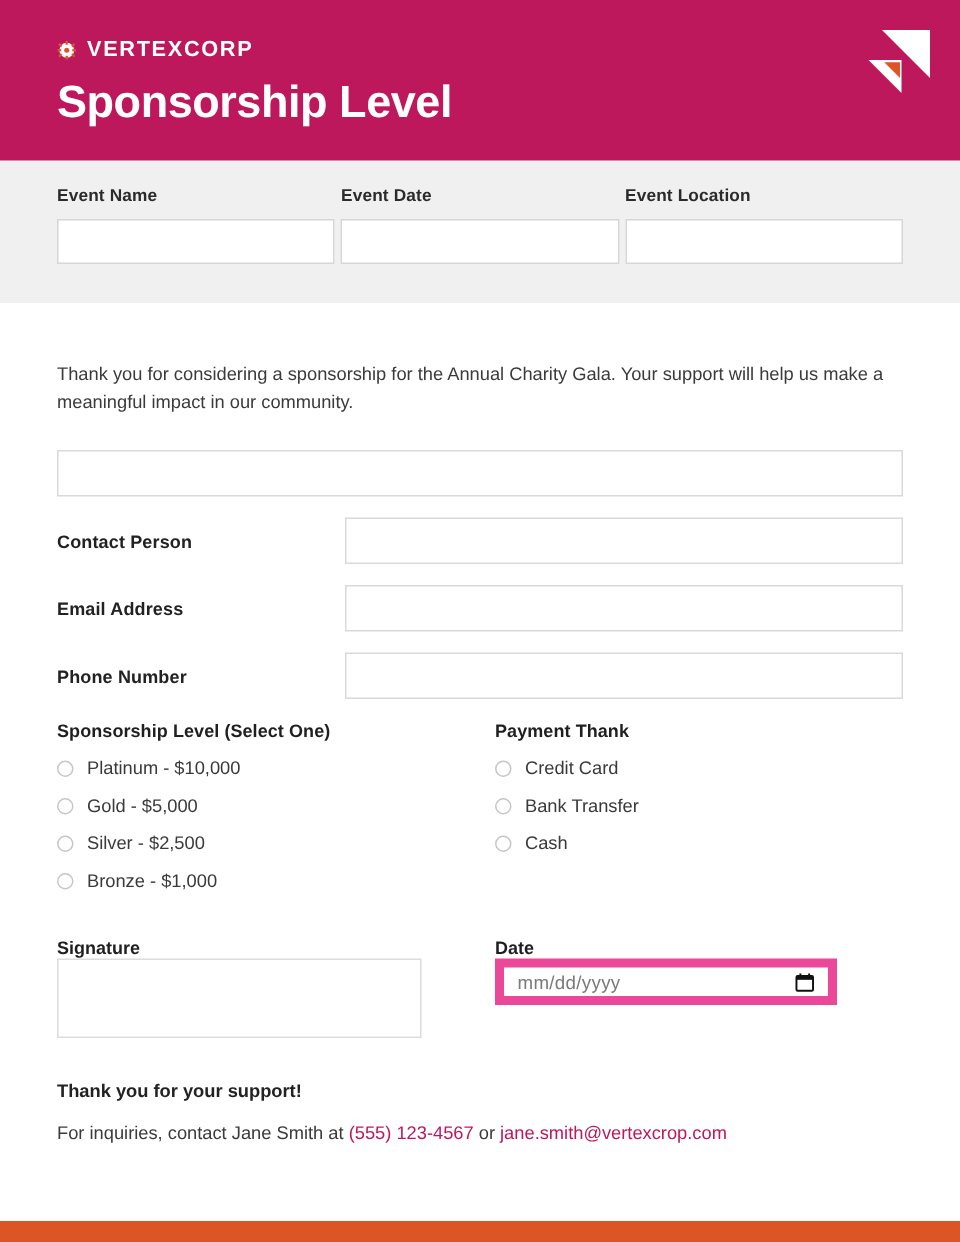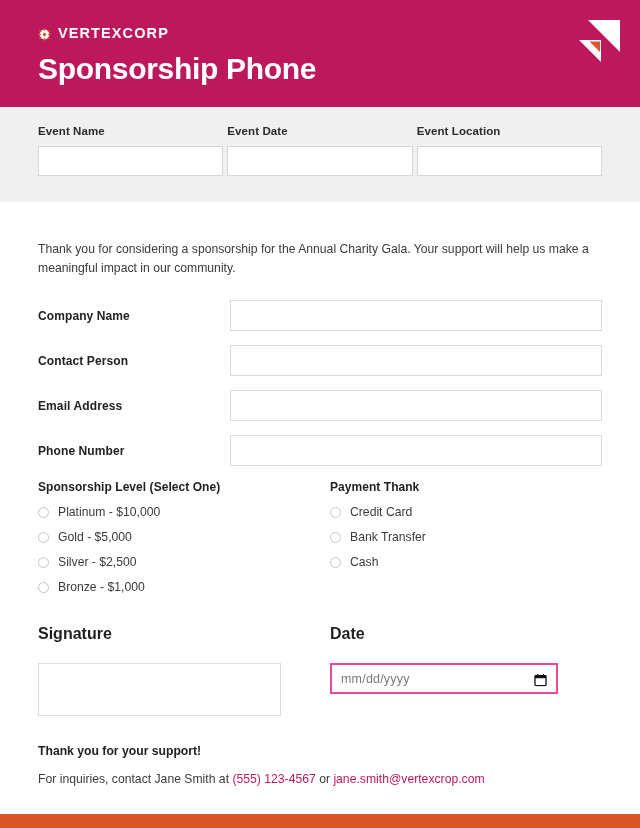--- a/index.html
+++ b/index.html
@@ -160,37 +160,37 @@
   }
 
   
   .sig-wrap {
     display: flex;
     margin-top: 20px;
   }
   .sig-col { flex: 0 0 292px; }
   .date-col { flex: 1 1 auto; }
   .sub-label {
-    font-size: 16px;
+    font-size: 12px;
     font-weight: bold;
     color: #1f1f1f;
-    margin-bottom: 20px;
+    margin-bottom: 0;
   }
   .sig-box {
     width: 243px;
     height: 53px;
     background: #fff;
     border: 1px solid #dcdcdc;
   }
   .date-box {
     position: relative;
     width: 228px;
     height: 31px;
     background: #fff;
-    border: 2px solid #ec4899;
+    border: 6px solid #ec4899;
     display: flex;
     align-items: center;
     padding: 0 9px;
   }
   .date-placeholder {
     font-size: 12.5px;
     color: #7a7a7a;
     letter-spacing: 0.2px;
   }
   .cal-icon {
@@ -251,21 +251,21 @@
           <rect x="2.6" y="3.4" width="2.8" height="4.6" transform="rotate(-45 4 5.7)"></rect>
           <rect x="18.6" y="3.4" width="2.8" height="4.6" transform="rotate(45 20 5.7)"></rect>
           <rect x="2.6" y="16.0" width="2.8" height="4.6" transform="rotate(45 4 18.3)"></rect>
           <rect x="18.6" y="16.0" width="2.8" height="4.6" transform="rotate(-45 20 18.3)"></rect>
         </g>
       </svg>
     </span>
     <span class="brand-name">VERTEXCORP</span>
   </div>
 
-  <div class="header-title">Sponsorship Phone</div>
+  <div class="header-title">Sponsorship Level</div>
 
   <span class="logo-mark">
     <svg viewBox="0 0 46 46" width="46" height="46" aria-hidden="true">
       <polygon points="12,2 44,2 44,34" fill="#ffffff"></polygon>
       <polygon points="3,22 25,22 25,44" fill="#ffffff"></polygon>
       <polygon points="13.5,23.5 24,23.5 24,34" fill="#DC5527"></polygon>
     </svg>
   </span>
 </div>
 
@@ -282,21 +282,20 @@
     <div class="event-label">Event Location</div>
     <input class="event-input" type="text" placeholder="" style="">
   </div>
 </div>
 
 <div class="body-wrap">
 
   <p class="intro">Thank you for considering a sponsorship for the Annual Charity Gala. Your support will help us make a meaningful impact in our community.</p>
 
   <div class="field-row">
-    <div class="field-label">Company Name</div>
     <input class="field-input" type="text" placeholder="" style="">
   </div>
 
   <div class="field-row">
     <div class="field-label">Contact Person</div>
     <input class="field-input" type="text" placeholder="" style="">
   </div>
 
   <div class="field-row">
     <div class="field-label">Email Address</div>

